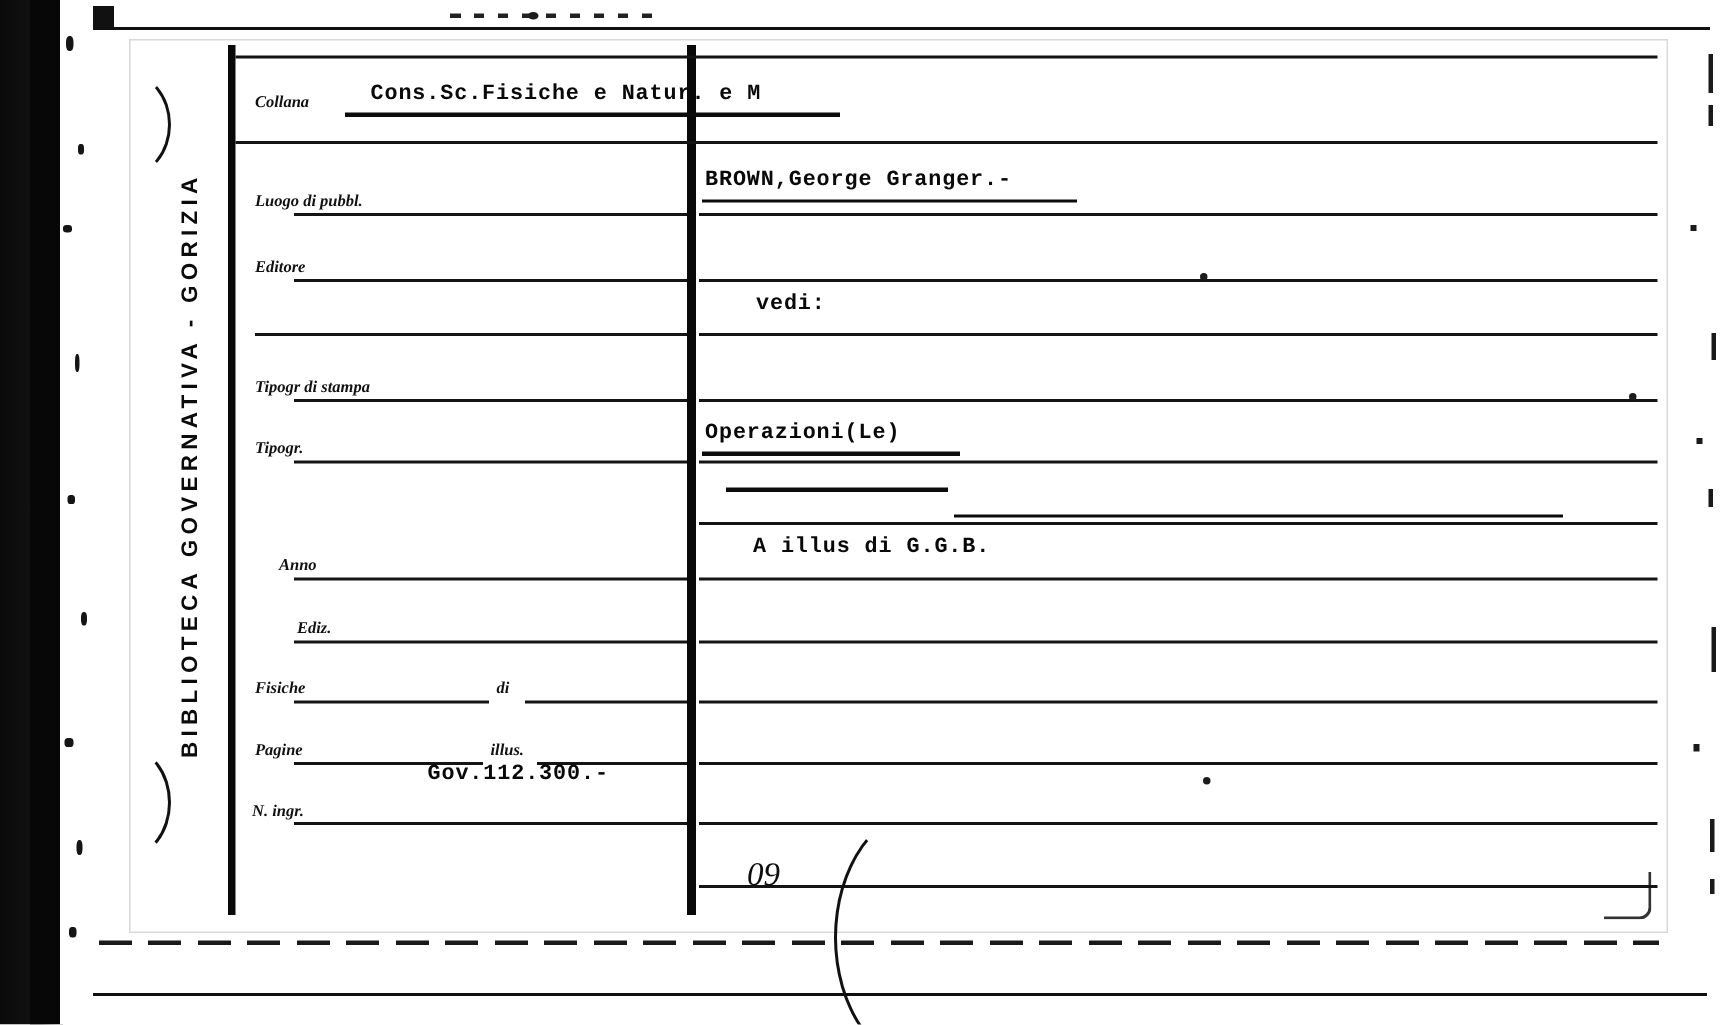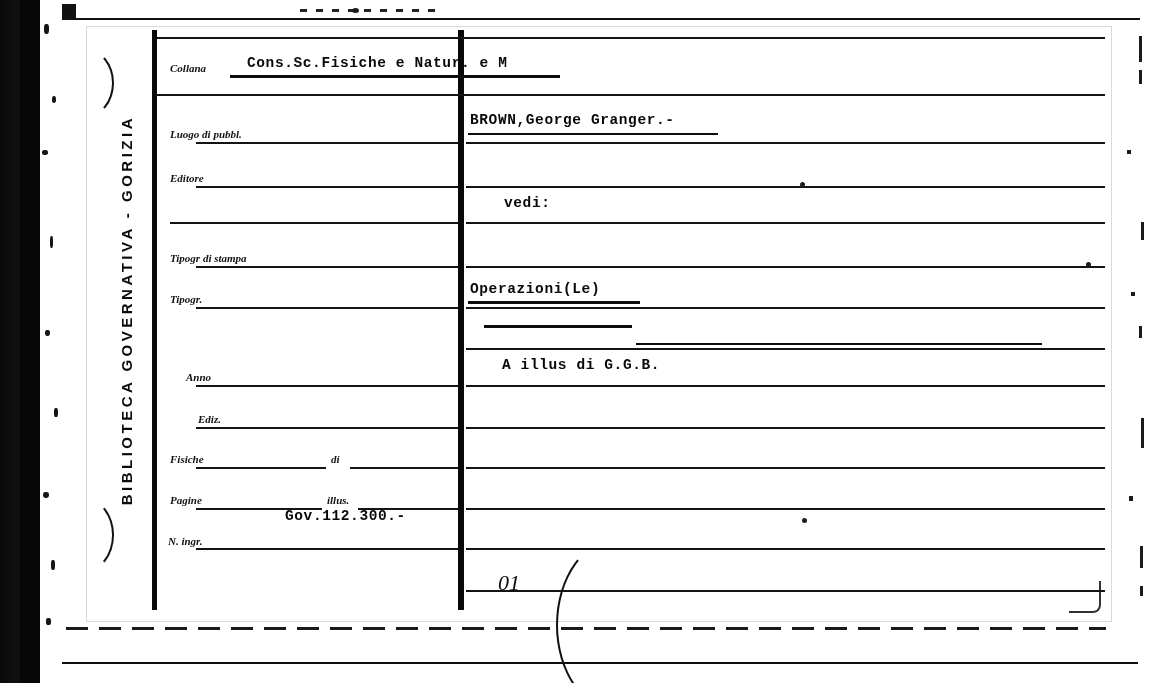--- a/index.html
+++ b/index.html
@@ -292,21 +292,21 @@
   <div class="typed" style="left:470px; top:281px;">Operazioni(Le)</div>
   <div class="underline-heavy" style="left:468px; top:301px; width:172px;"></div>
 
   <div class="underline-heavy" style="left:484px; top:325px; width:148px;"></div>
   <div class="underline-heavy" style="left:636px; top:343px; width:406px; height:2px;"></div>
 
   <div class="typed" style="left:502px; top:357px;">A illus di G.G.B.</div>
 
   <div class="typed" style="left:274px; top:508px;margin-left:11px;">Gov.112.300.-</div>
 
-  <div class="handwritten" style="left:498px; top:570px;">01</div>
+  <div class="handwritten" style="left:498px; top:570px;">09</div>
 
   <div class="arc" style="left:556px; top:538px; width:120px; height:170px; border-color:#111; border-right-color:transparent; border-top-color:transparent; border-bottom-color:transparent;"></div>
   <div class="arc" style="left:56px; top:48px; width:54px; height:66px; border-color:#111; border-left-color:transparent; border-top-color:transparent; border-bottom-color:transparent;"></div>
   <div class="arc" style="left:56px; top:498px; width:54px; height:70px; border-color:#111; border-left-color:transparent; border-top-color:transparent; border-bottom-color:transparent;"></div>
 
   <div class="speck" style="left:800px; top:182px; width:5px; height:5px;"></div>
   <div class="speck" style="left:1086px; top:262px; width:5px; height:5px;"></div>
   <div class="speck" style="left:802px; top:518px; width:5px; height:5px;"></div>
   <div class="speck" style="left:352px; top:8px; width:7px; height:5px;"></div>
 

